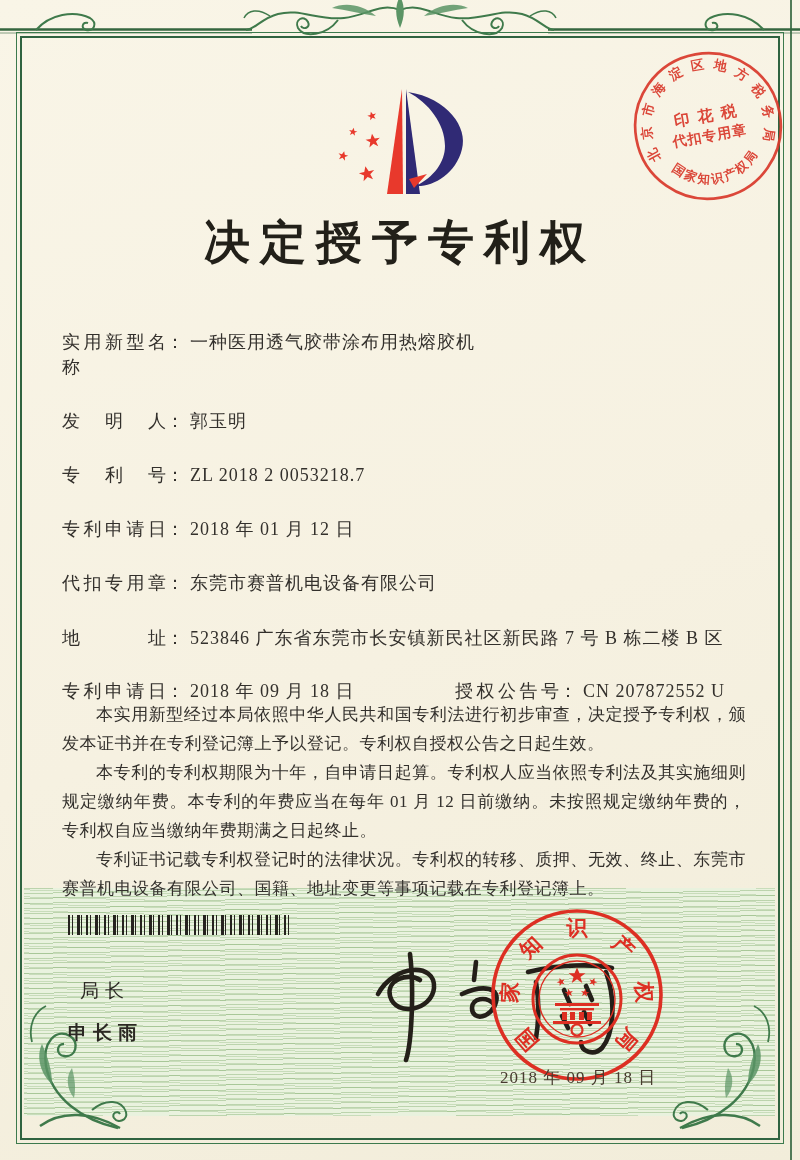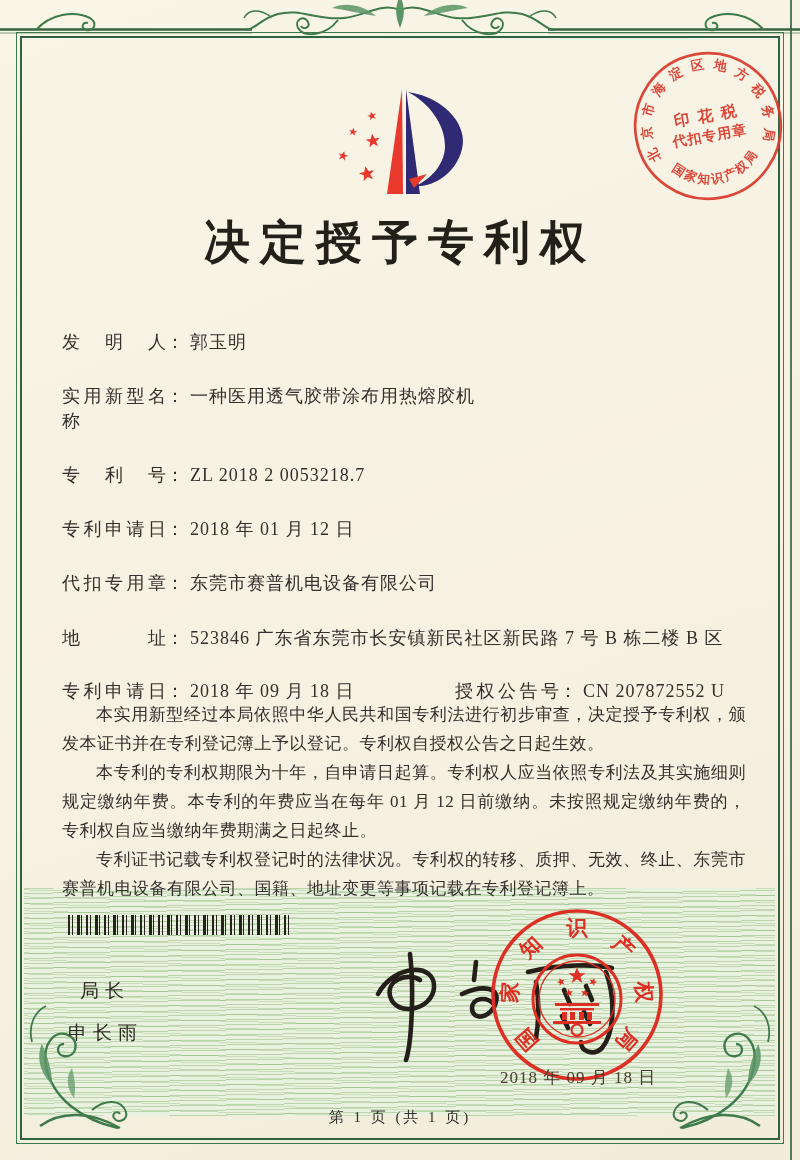--- a/index.html
+++ b/index.html
@@ -30,21 +30,21 @@
   .val{margin-left:6px;letter-spacing:1px;}
   .row-grant{display:flex;margin-top:27px;}
   .grant-left{width:393px;}
   .paras{position:absolute;left:62px;right:54px;top:700px;font-size:17px;line-height:29px;
          color:#33302c;text-align:justify;}
   .paras p{margin:0;text-indent:2em;letter-spacing:.5px;}
   .barcode{position:absolute;left:68px;top:915px;width:222px;height:20px;background:
      repeating-linear-gradient(90deg,#26231f 0 2px,transparent 2px 4px,#26231f 4px 5px,
        transparent 5px 9px,#26231f 9px 12px,transparent 12px 13px,#26231f 13px 14px,transparent 14px 18px);}
   .sig-role{position:absolute;left:80px;top:978px;font-size:19px;letter-spacing:6px;color:#2b2823;}
-  .sig-name{position:absolute;left:68px;top:1020px;font-size:19px;letter-spacing:6px;color:#2b2823;}
+  .sig-name{position:absolute;left:68px;top:1020px;font-size:19px;letter-spacing:6px;color:#2b2823;font-weight:bold;}
   .sig-svg{position:absolute;left:350px;top:942px;}
   .seal-bottom{position:absolute;left:487px;top:903px;}
   .seal-date{position:absolute;left:488px;top:1066px;width:180px;text-align:center;
              font-size:17px;letter-spacing:1px;color:#473a2e;z-index:5;}
   .footer{position:absolute;left:0;right:0;top:1108px;text-align:center;font-size:15px;
           letter-spacing:3px;color:#33302c;z-index:4;}
   .stamp-top{position:absolute;left:630px;top:48px;opacity:.92;}
   .logo{position:absolute;left:330px;top:86px;}
   .orn{position:absolute;pointer-events:none;}
   .orn-top{left:0;top:0;}
@@ -144,24 +144,24 @@
       <use href="#star5" transform="translate(43 55) scale(0.72) rotate(-8)"></use>
       <use href="#star5" transform="translate(13 70) scale(0.5) rotate(14)"></use>
       <use href="#star5" transform="translate(37 88) scale(0.78) rotate(-12)"></use>
     </g>
   </svg>
 
   <div class="title">决定授予专利权</div>
 
   <div class="fields">
     <div class="row">
+      <span class="lbl">实用新型名称</span><span class="colon">：</span><span class="val">一种医用透气胶带涂布用热熔胶机</span>
+    </div>
+    <div class="row">
       <span class="lbl">发明人</span><span class="colon">：</span><span class="val">郭玉明</span>
-    </div>
-    <div class="row">
-      <span class="lbl">实用新型名称</span><span class="colon">：</span><span class="val">一种医用透气胶带涂布用热熔胶机</span>
     </div>
     <div class="row">
       <span class="lbl">专利号</span><span class="colon">：</span><span class="val">ZL 2018 2 0053218.7</span>
     </div>
     <div class="row">
       <span class="lbl">专利申请日</span><span class="colon">：</span><span class="val">2018 年 01 月 12 日</span>
     </div>
     <div class="row">
       <span class="lbl">代扣专用章</span><span class="colon">：</span><span class="val">东莞市赛普机电设备有限公司</span>
     </div>
@@ -226,15 +226,14 @@
         <rect x="-7" y="13" width="5" height="8"></rect>
         <rect x="2" y="13" width="5" height="8"></rect>
         <rect x="10" y="13" width="5" height="8"></rect>
         <rect x="-24" y="22" width="48" height="3"></rect>
         <circle cy="31" r="5.5" fill="none" stroke="#dd2f23" stroke-width="2.2"></circle>
       </g>
     </g>
   </svg>
   <div class="seal-date">2018 年 09 月 18 日</div>
 
-  <div class="footer">第 1 页 (共 1 页)</div>
 
 </div>
 
 </body></html>

